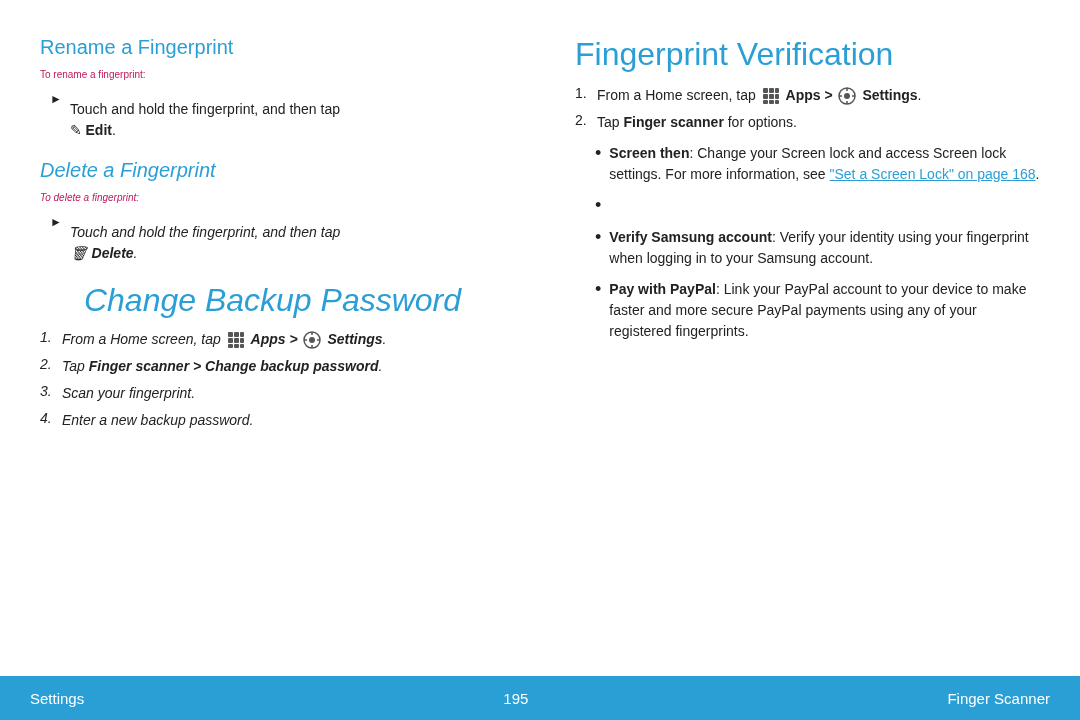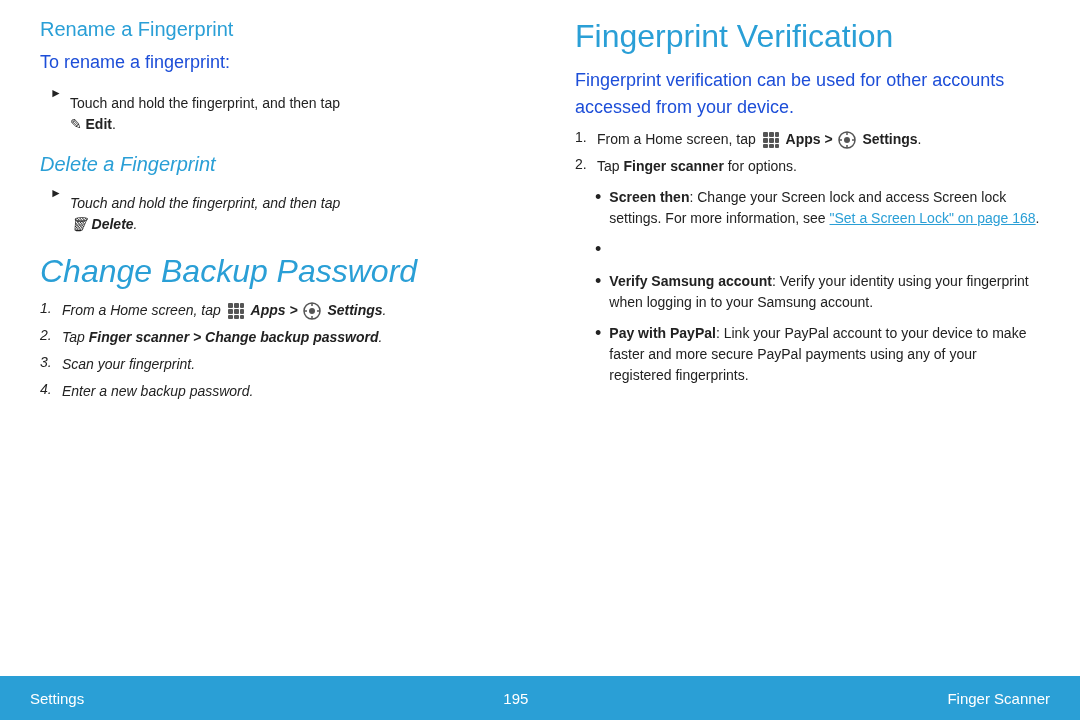--- a/index.html
+++ b/index.html
@@ -10,21 +10,21 @@
       font-family: 'Arial', sans-serif;
       font-size: 15px;
       color: #222;
       overflow: hidden;
       position: relative;
     }
 
     .page-content {
       display: flex;
       flex-direction: row;
-      padding: 18px 40px 60px 40px;
+      padding: 36px 40px 60px 40px;
       gap: 40px;
       height: calc(720px - 44px);
     }
 
     .left-column {
       flex: 1;
       padding-right: 20px;
     }
 
     .right-column {
@@ -38,32 +38,33 @@
       font-weight: normal;
       margin-bottom: 8px;
     }
 
     .big-section-title {
       font-size: 32px;
       color: #2a9fd6;
       font-weight: normal;
       margin-bottom: 10px;
       margin-top: 18px;
+      text-align: center;
     }
 
     .right-big-title {
       font-size: 32px;
       color: #2a9fd6;
       font-weight: normal;
       margin-bottom: 12px;
     }
 
     .body-text {
-      font-size: 18px;
-      color: #1d4ed8;
+      font-size: 10px;
+      color: #be185d;
       margin-bottom: 8px;
       line-height: 1.5;
     }
 
     .bullet-item {
       display: flex;
       align-items: flex-start;
       margin-bottom: 8px;
       margin-left: 10px;
     }
@@ -189,20 +190,21 @@
           <span>Touch and hold the fingerprint, and then tap</span>
           <br>
           <span>✎</span>
           <strong>Edit</strong>.
         </span>
       </div>
     </div>
 
     <div class="section-gap">
       <div class="section-title">Delete a Fingerprint</div>
+      <div class="body-text">To delete a fingerprint:</div>
       <div class="bullet-item">
         <span class="arrow-marker">►</span>
         <span class="bullet-text">
           <span>Touch and hold the fingerprint, and then tap</span>
           <br>
           <span>🗑</span>
           <strong>Delete</strong>.
         </span>
       </div>
     </div>
@@ -255,21 +257,20 @@
       <div class="numbered-item-row">
         <span class="num">4.</span>
         <span class="num-content">Enter a new backup password.</span>
       </div>
 
     </div>
   </div>
 
   <div class="right-column">
     <div class="right-big-title">Fingerprint Verification</div>
-    <div class="body-text">Fingerprint verification can be used for other accounts accessed from your device.</div>
 
     <div class="numbered-item-row" style="margin-bottom:6px;">
       <span class="num">1.</span>
       <span class="num-content">
         <span>From a Home screen, tap</span>
         
         <svg class="apps-icon-svg" width="18" height="18" viewBox="0 0 18 18">
           <rect x="1" y="1" width="5" height="5" rx="1" fill="#555"></rect>
           <rect x="7" y="1" width="5" height="5" rx="1" fill="#555"></rect>
           <rect x="13" y="1" width="4" height="5" rx="1" fill="#555"></rect>

